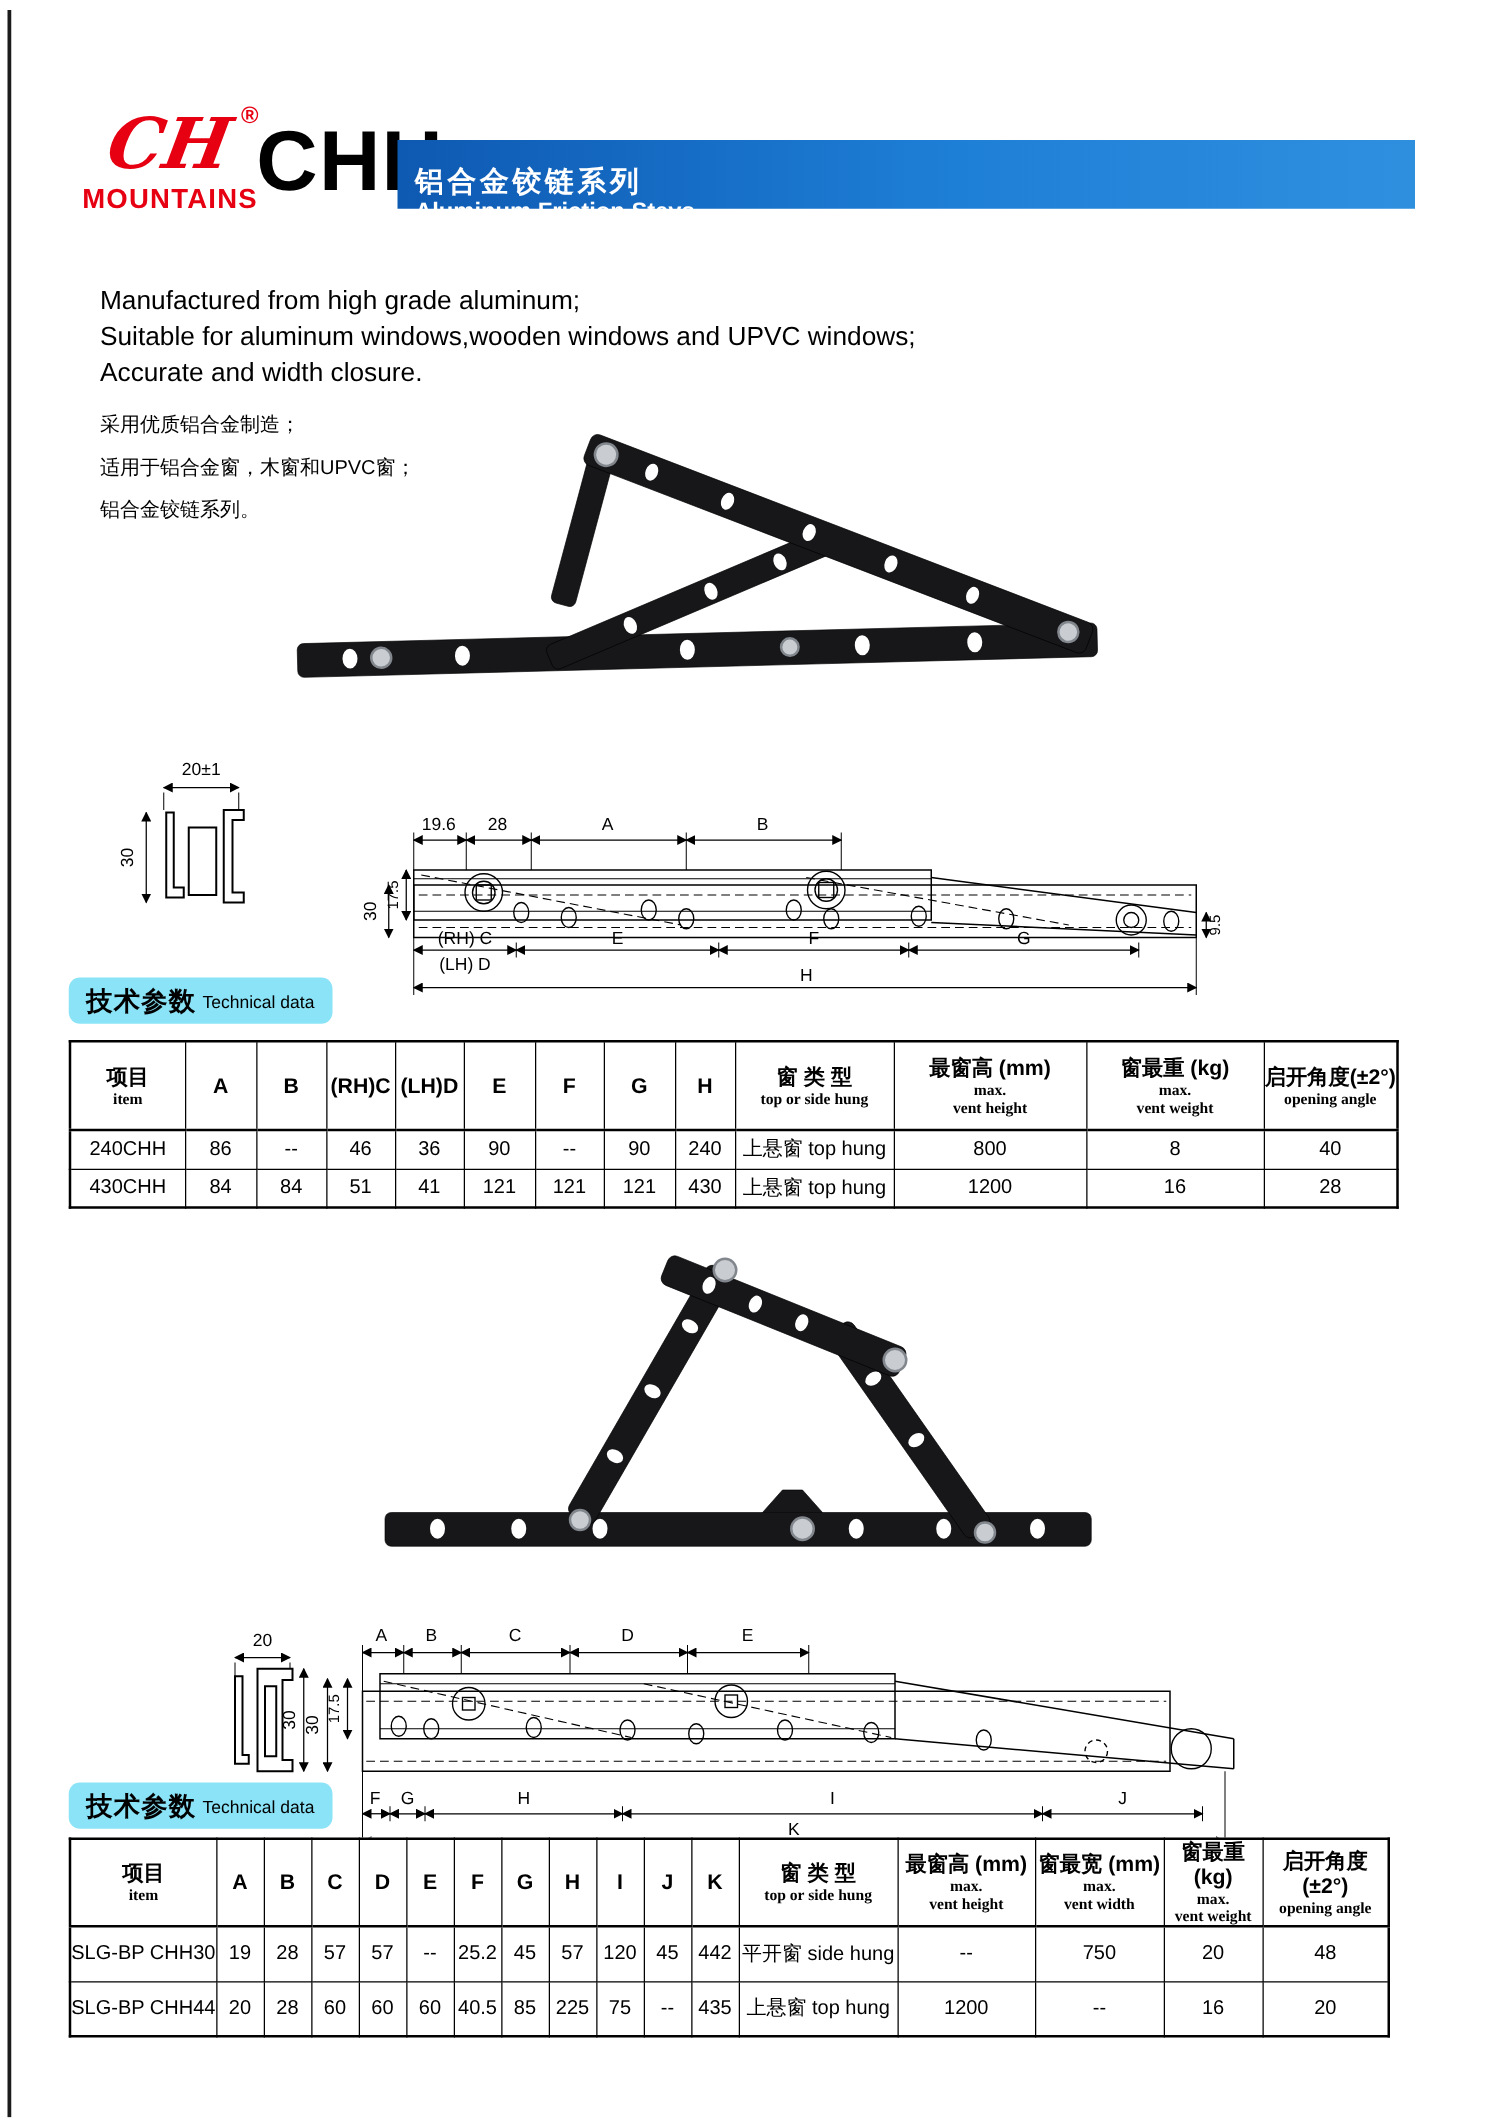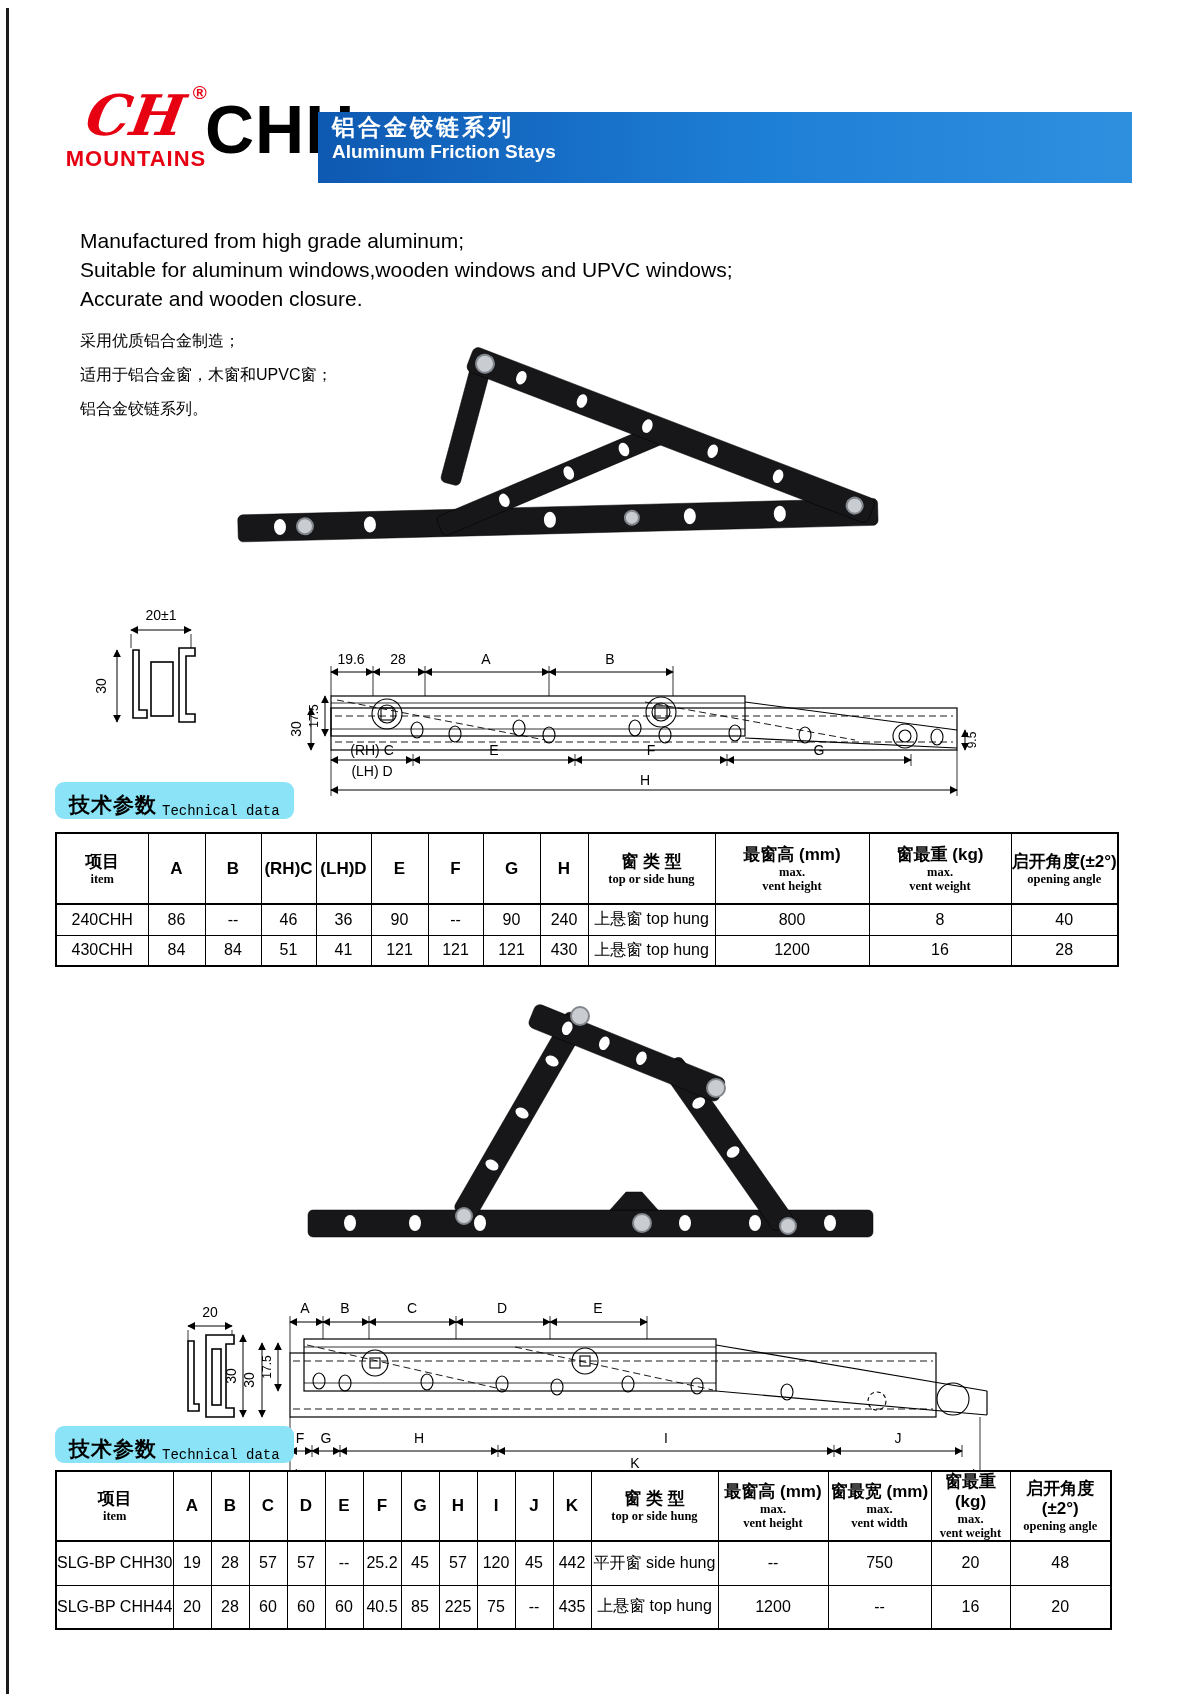--- a/index.html
+++ b/index.html
@@ -9,34 +9,34 @@
   .left-rule{left:6px;top:8px;width:3px;height:1686px;background:#1b1b1b;}
 
   
   .logo{left:56px;top:86px;width:160px;text-align:center;}
   .logo-mark-wrap{position:relative;display:inline-block;}
   .logo-mark{color:#e60012;font-family:"DejaVu Serif",serif;font-style:italic;
              font-weight:bold;font-size:56px;line-height:58px;transform:skewX(-10deg);}
   .logo-reg{position:absolute;right:-22px;top:-4px;color:#e60012;font-size:19px;font-weight:bold;}
   .brand-name{color:#e60012;font-weight:bold;font-size:22px;letter-spacing:1px;margin-top:2px;}
   .series{left:205px;top:94px;font-size:68px;font-weight:bold;letter-spacing:1px;line-height:70px;}
-  .banner{left:318px;top:112px;width:814px;height:71px;box-sizing:border-box;padding:2px 14px;
+  .banner{left:318px;top:112px;width:814px;height:55px;box-sizing:border-box;padding:20px 14px;
           background:linear-gradient(90deg,#0e59b2 0%,#1e7fd6 55%,#2f8fdf 100%);color:#fff;}
   .banner-zh{font-size:23px;font-weight:bold;letter-spacing:3px;line-height:27px;}
   .banner-en{font-size:19px;font-weight:bold;line-height:21px;}
 
   
   .intro{left:56px;top:226px;margin-left:24px;}
   .intro-en div{font-size:21px;line-height:29px;}
   .intro-zh{margin-top:11px;}
   .intro-zh div{font-size:16px;line-height:34px;}
 
   
   .tech-badge{left:55px;height:37px;background:#8ae3f6;border-radius:9px;
-              display:flex;align-items:flex-end;padding:0 14px;font-family:Liberation Mono, monospace;}
+              display:flex;align-items:center;padding:0 14px;}
   .tech-zh{font-size:21px;font-weight:bold;letter-spacing:1px;}
   .tech-en{font-size:14px;margin-left:5px;}
 
   
   .spec-table{position:absolute;left:55px;border-collapse:collapse;table-layout:fixed;background:#fff;
               border:2px solid #000;}
   .spec-table th,.spec-table td{border:1px solid #000;text-align:center;vertical-align:middle;
               padding:0;overflow:hidden;}
   .spec-table thead th{border-bottom:2px solid #000;}
   .spec-table td{font-size:16px;white-space:nowrap;}
@@ -81,21 +81,21 @@
   <div class="abs series">CHH</div>
   <div class="abs banner">
     <div class="banner-zh">铝合金铰链系列</div>
     <div class="banner-en">Aluminum Friction Stays</div>
   </div>
 
   <div class="abs intro">
     <div class="intro-en">
       <div>Manufactured from high grade aluminum;</div>
       <div>Suitable for aluminum windows,wooden windows and UPVC windows;</div>
-      <div>Accurate and wooden closure.</div>
+      <div>Accurate and width closure.</div>
     </div>
     <div class="intro-zh">
       <div>采用优质铝合金制造；</div>
       <div>适用于铝合金窗，木窗和UPVC窗；</div>
       <div>铝合金铰链系列。</div>
     </div>
   </div>
 
   <svg class="abs" style="left:220px;top:335px" width="670" height="300" viewBox="0 0 670 300">
     <g transform="rotate(-1.5 18 193)">

